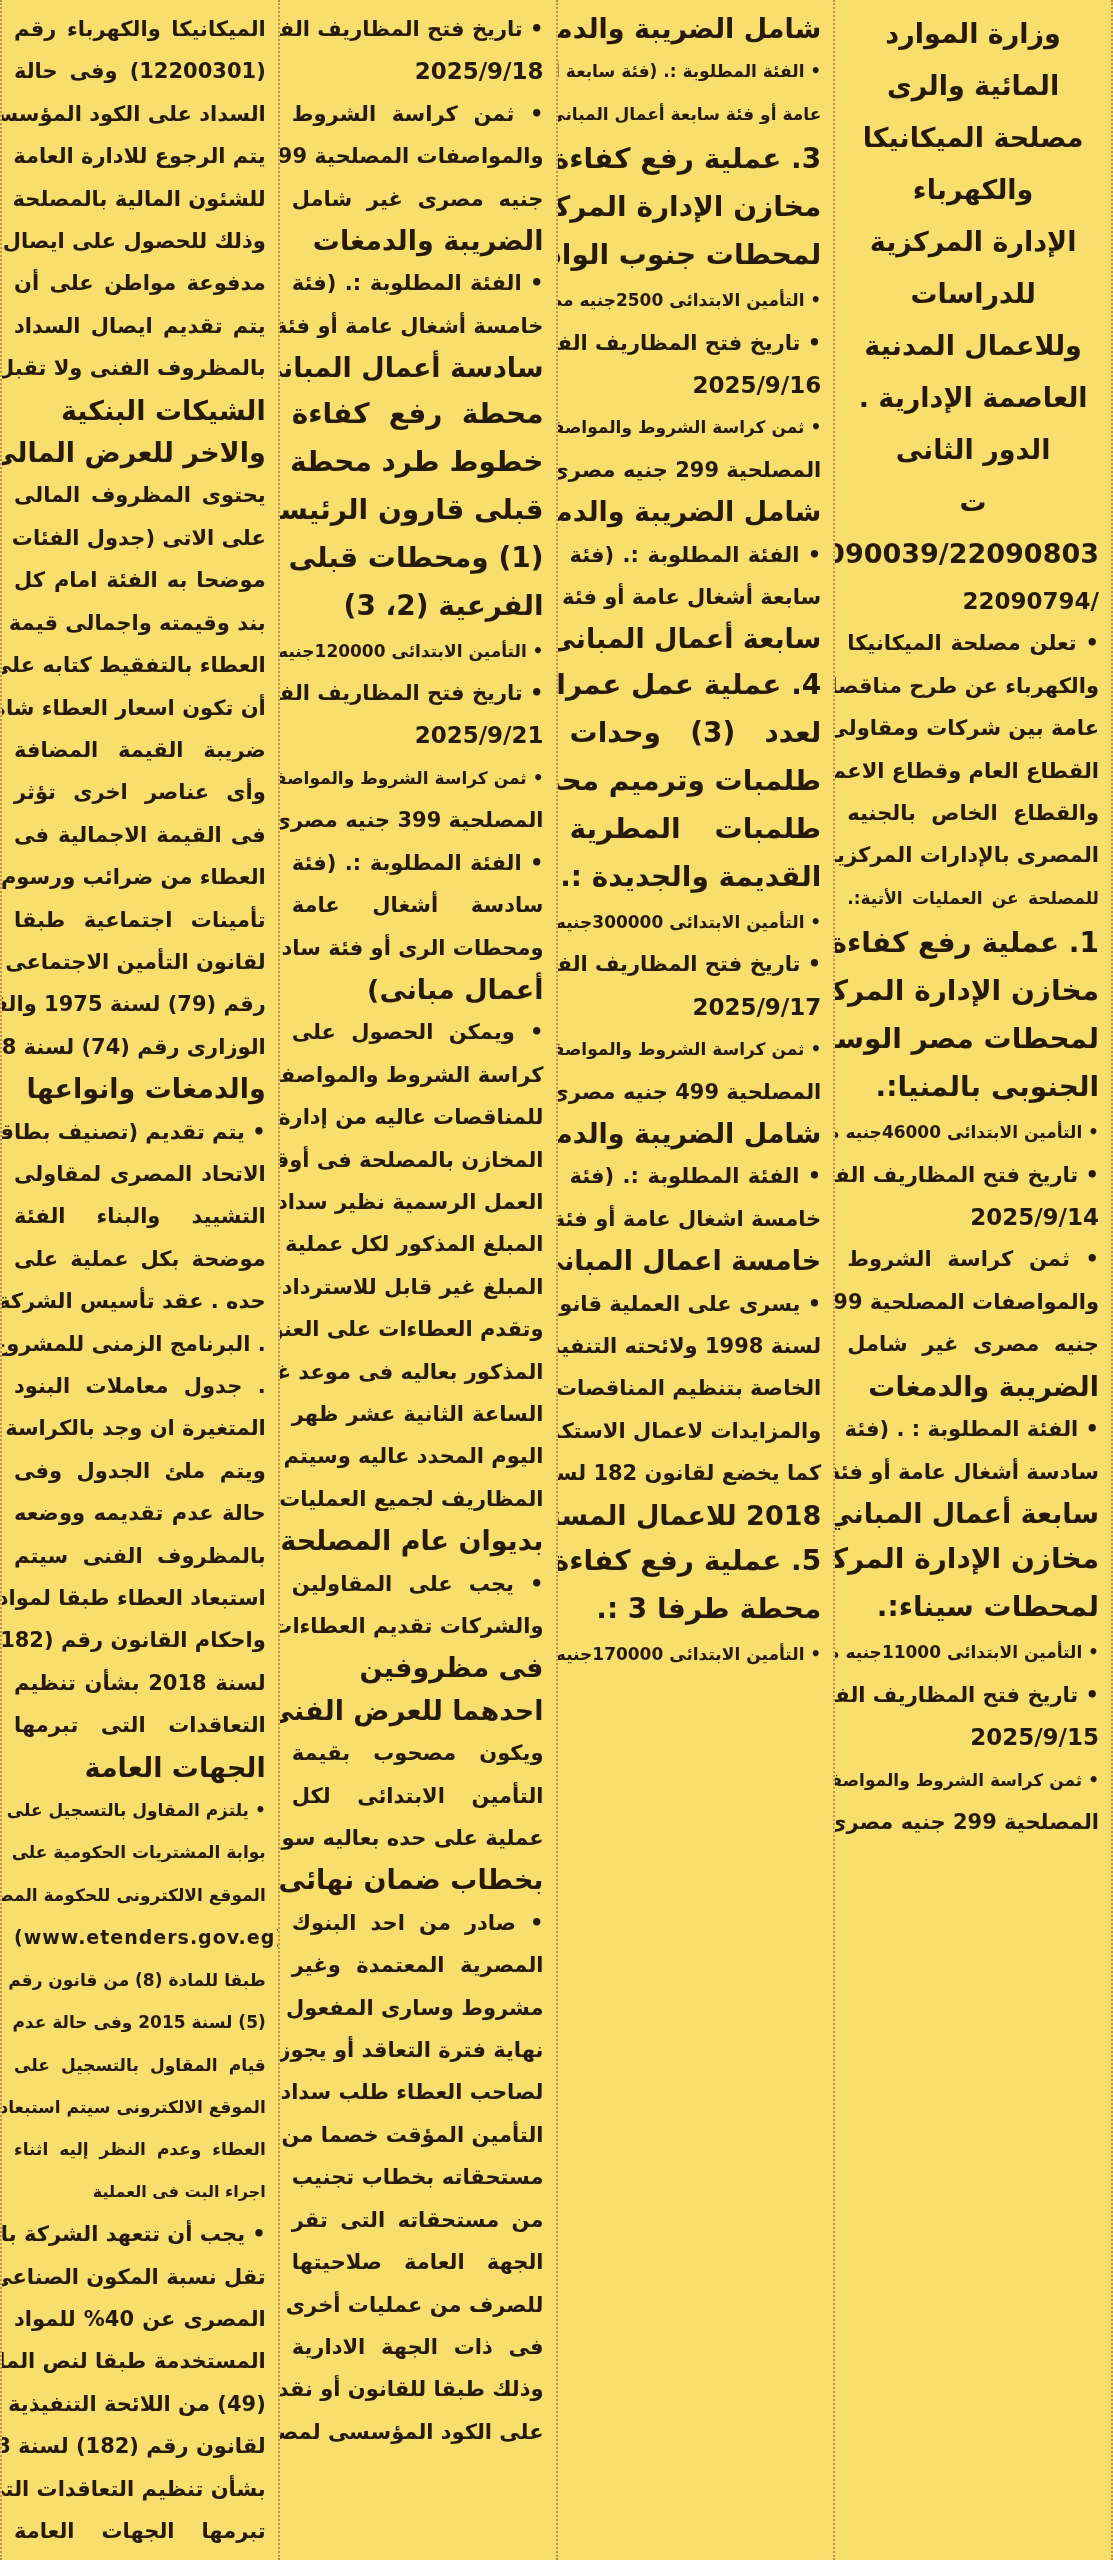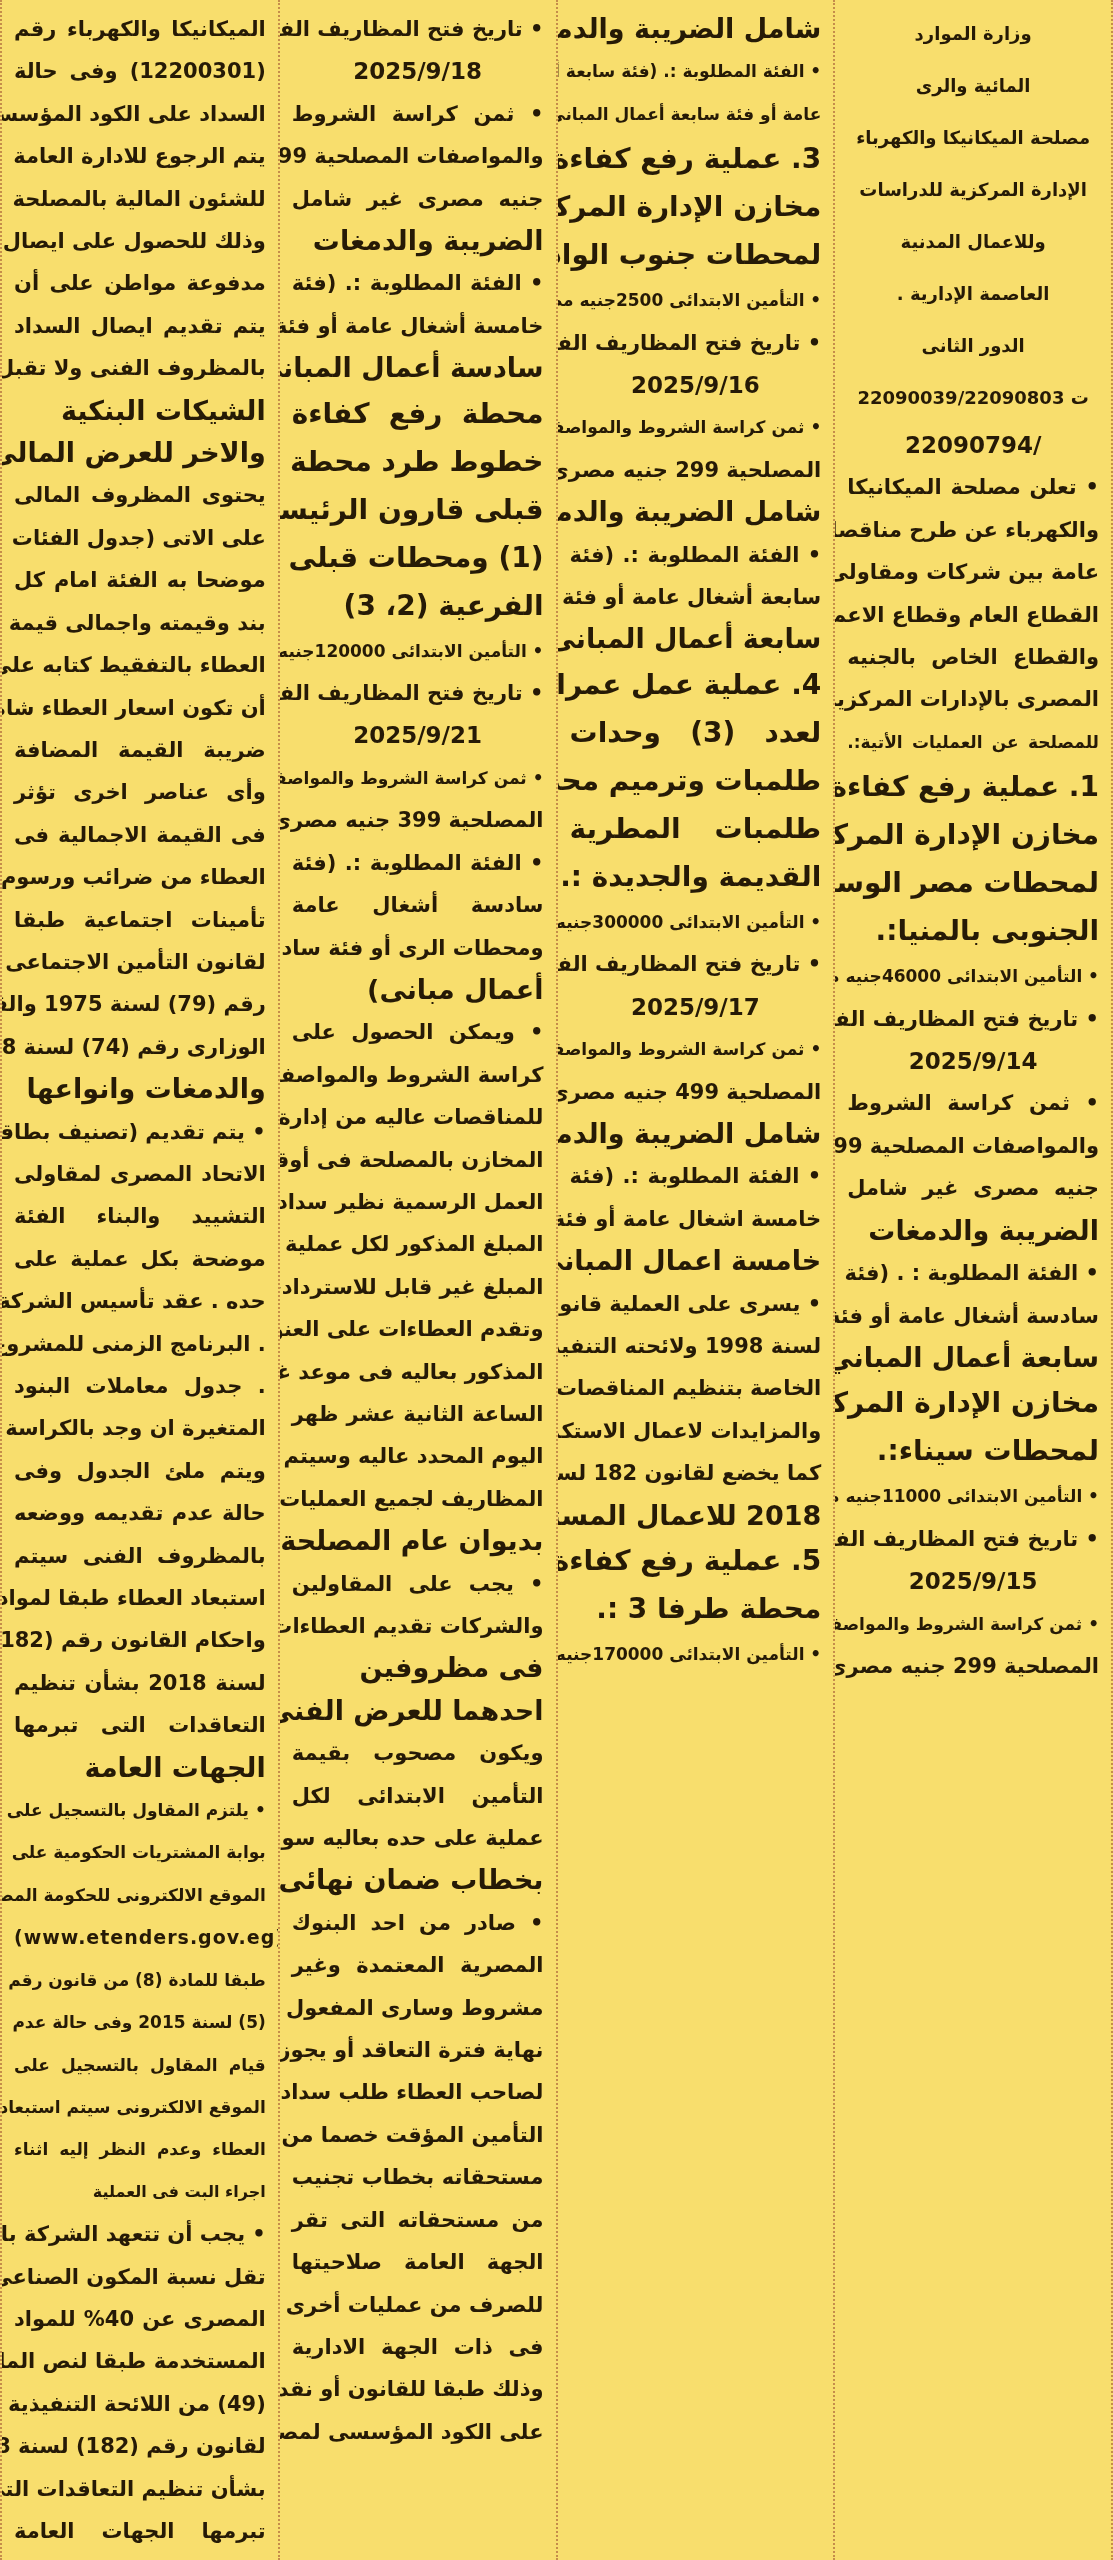--- a/index.html
+++ b/index.html
@@ -19,28 +19,28 @@
     box-sizing:border-box;
   }
   .col{
     width:25%;
     box-sizing:border-box;
     padding:8px 12px 0 12px;
     border-left:2px dotted rgba(155,75,45,.55);
     overflow:hidden;
   }
   .line{font-weight:bold;white-space:nowrap;}
-  .head{font-size:18px;line-height:52px;text-align:center;white-space:normal;}
+  .head{font-size:27px;line-height:52px;text-align:center;white-space:normal;}
   .optitle{font-size:28px;line-height:48px;text-align:justify;text-align-last:justify;}
   .optitle-end{font-size:28px;line-height:48px;text-align:right;}
   .body{font-size:21px;line-height:42.4px;text-align:justify;text-align-last:justify;}
   .body-end{font-size:27px;line-height:42.4px;}
   .small{font-size:17px;line-height:42.4px;text-align:justify;text-align-last:justify;}
   .small-end{font-size:16px;line-height:42.4px;text-align:right;}
-  .date{font-size:23px;line-height:42.4px;text-align:center;direction:ltr;}
+  .date{font-size:23px;line-height:42.4px;text-align:right;direction:ltr;}
   .latin{font-size:19px;line-height:42.4px;text-align:center;direction:ltr;letter-spacing:1px;}
 </style>
 </head>
 <body>
 
 <div class="page">
   <div class="col">
       <div class="line head">وزارة الموارد</div>
       <div class="line head">المائية والرى</div>
       <div class="line head">مصلحة الميكانيكا والكهرباء</div>

